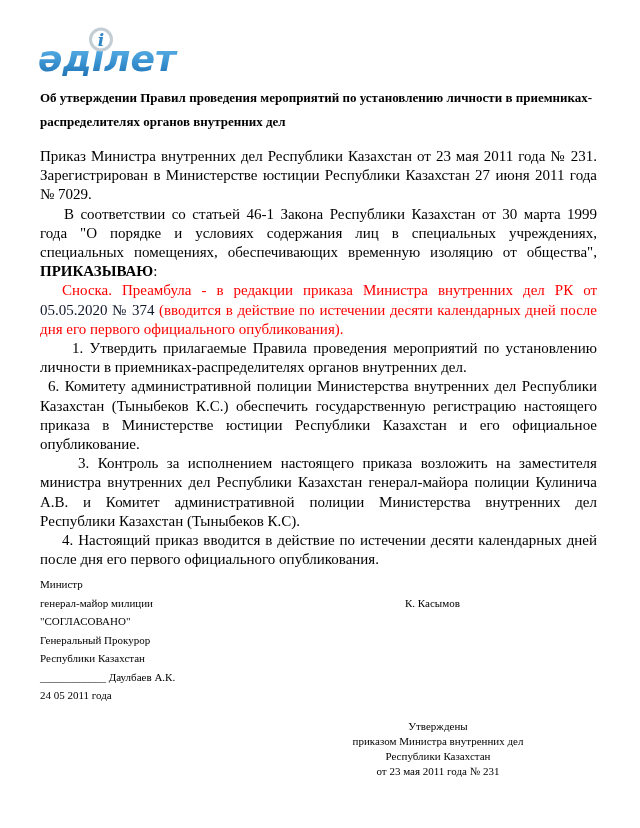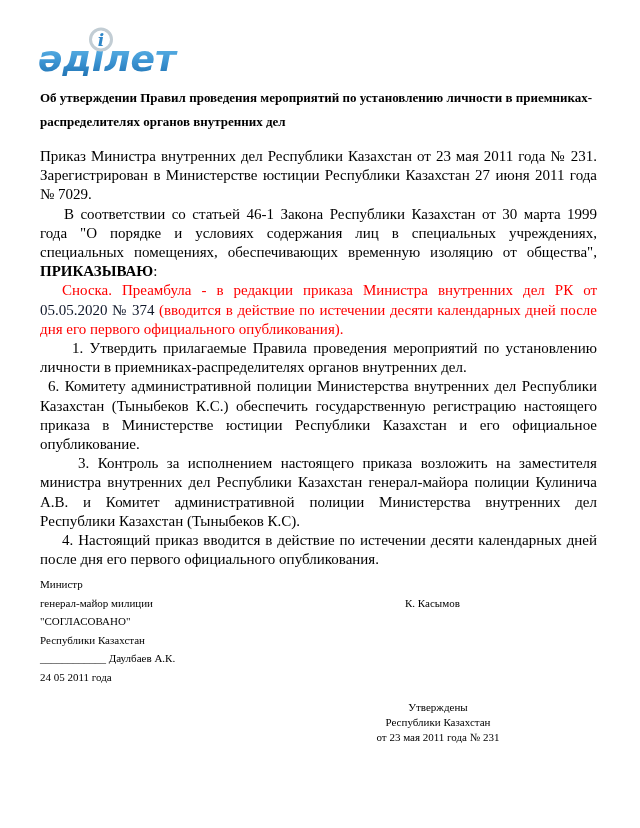--- a/index.html
+++ b/index.html
@@ -74,24 +74,26 @@
   <p class="para ind38">3. Контроль за исполнением настоящего приказа возложить на заместителя министра внутренних дел Республики Казахстан генерал-майора полиции Кулинича А.В. и Комитет административной полиции Министерства внутренних дел Республики Казахстан (Тыныбеков К.С).</p>
   <p class="para ind22">4. Настоящий приказ вводится в действие по истечении десяти календарных дней после дня его первого официального опубликования.</p>
 
   <div class="sig">
     <div>Министр</div>
     <div class="sig-row">
       <span class="sig-left">генерал-майор милиции</span>
       <span>К. Касымов</span>
     </div>
     <div>"СОГЛАСОВАНО"</div>
+    <div>Генеральный Прокурор</div>
     <div>Республики Казахстан</div>
     <div>____________ Даулбаев А.К.</div>
     <div>24 05 2011 года</div>
   </div>
 
   <div class="approval">
     <div>Утверждены</div>
+    <div>приказом Министра внутренних дел</div>
     <div>Республики Казахстан</div>
     <div>от 23 мая 2011 года № 231</div>
   </div>
 
 </div>
 
 </body></html>

